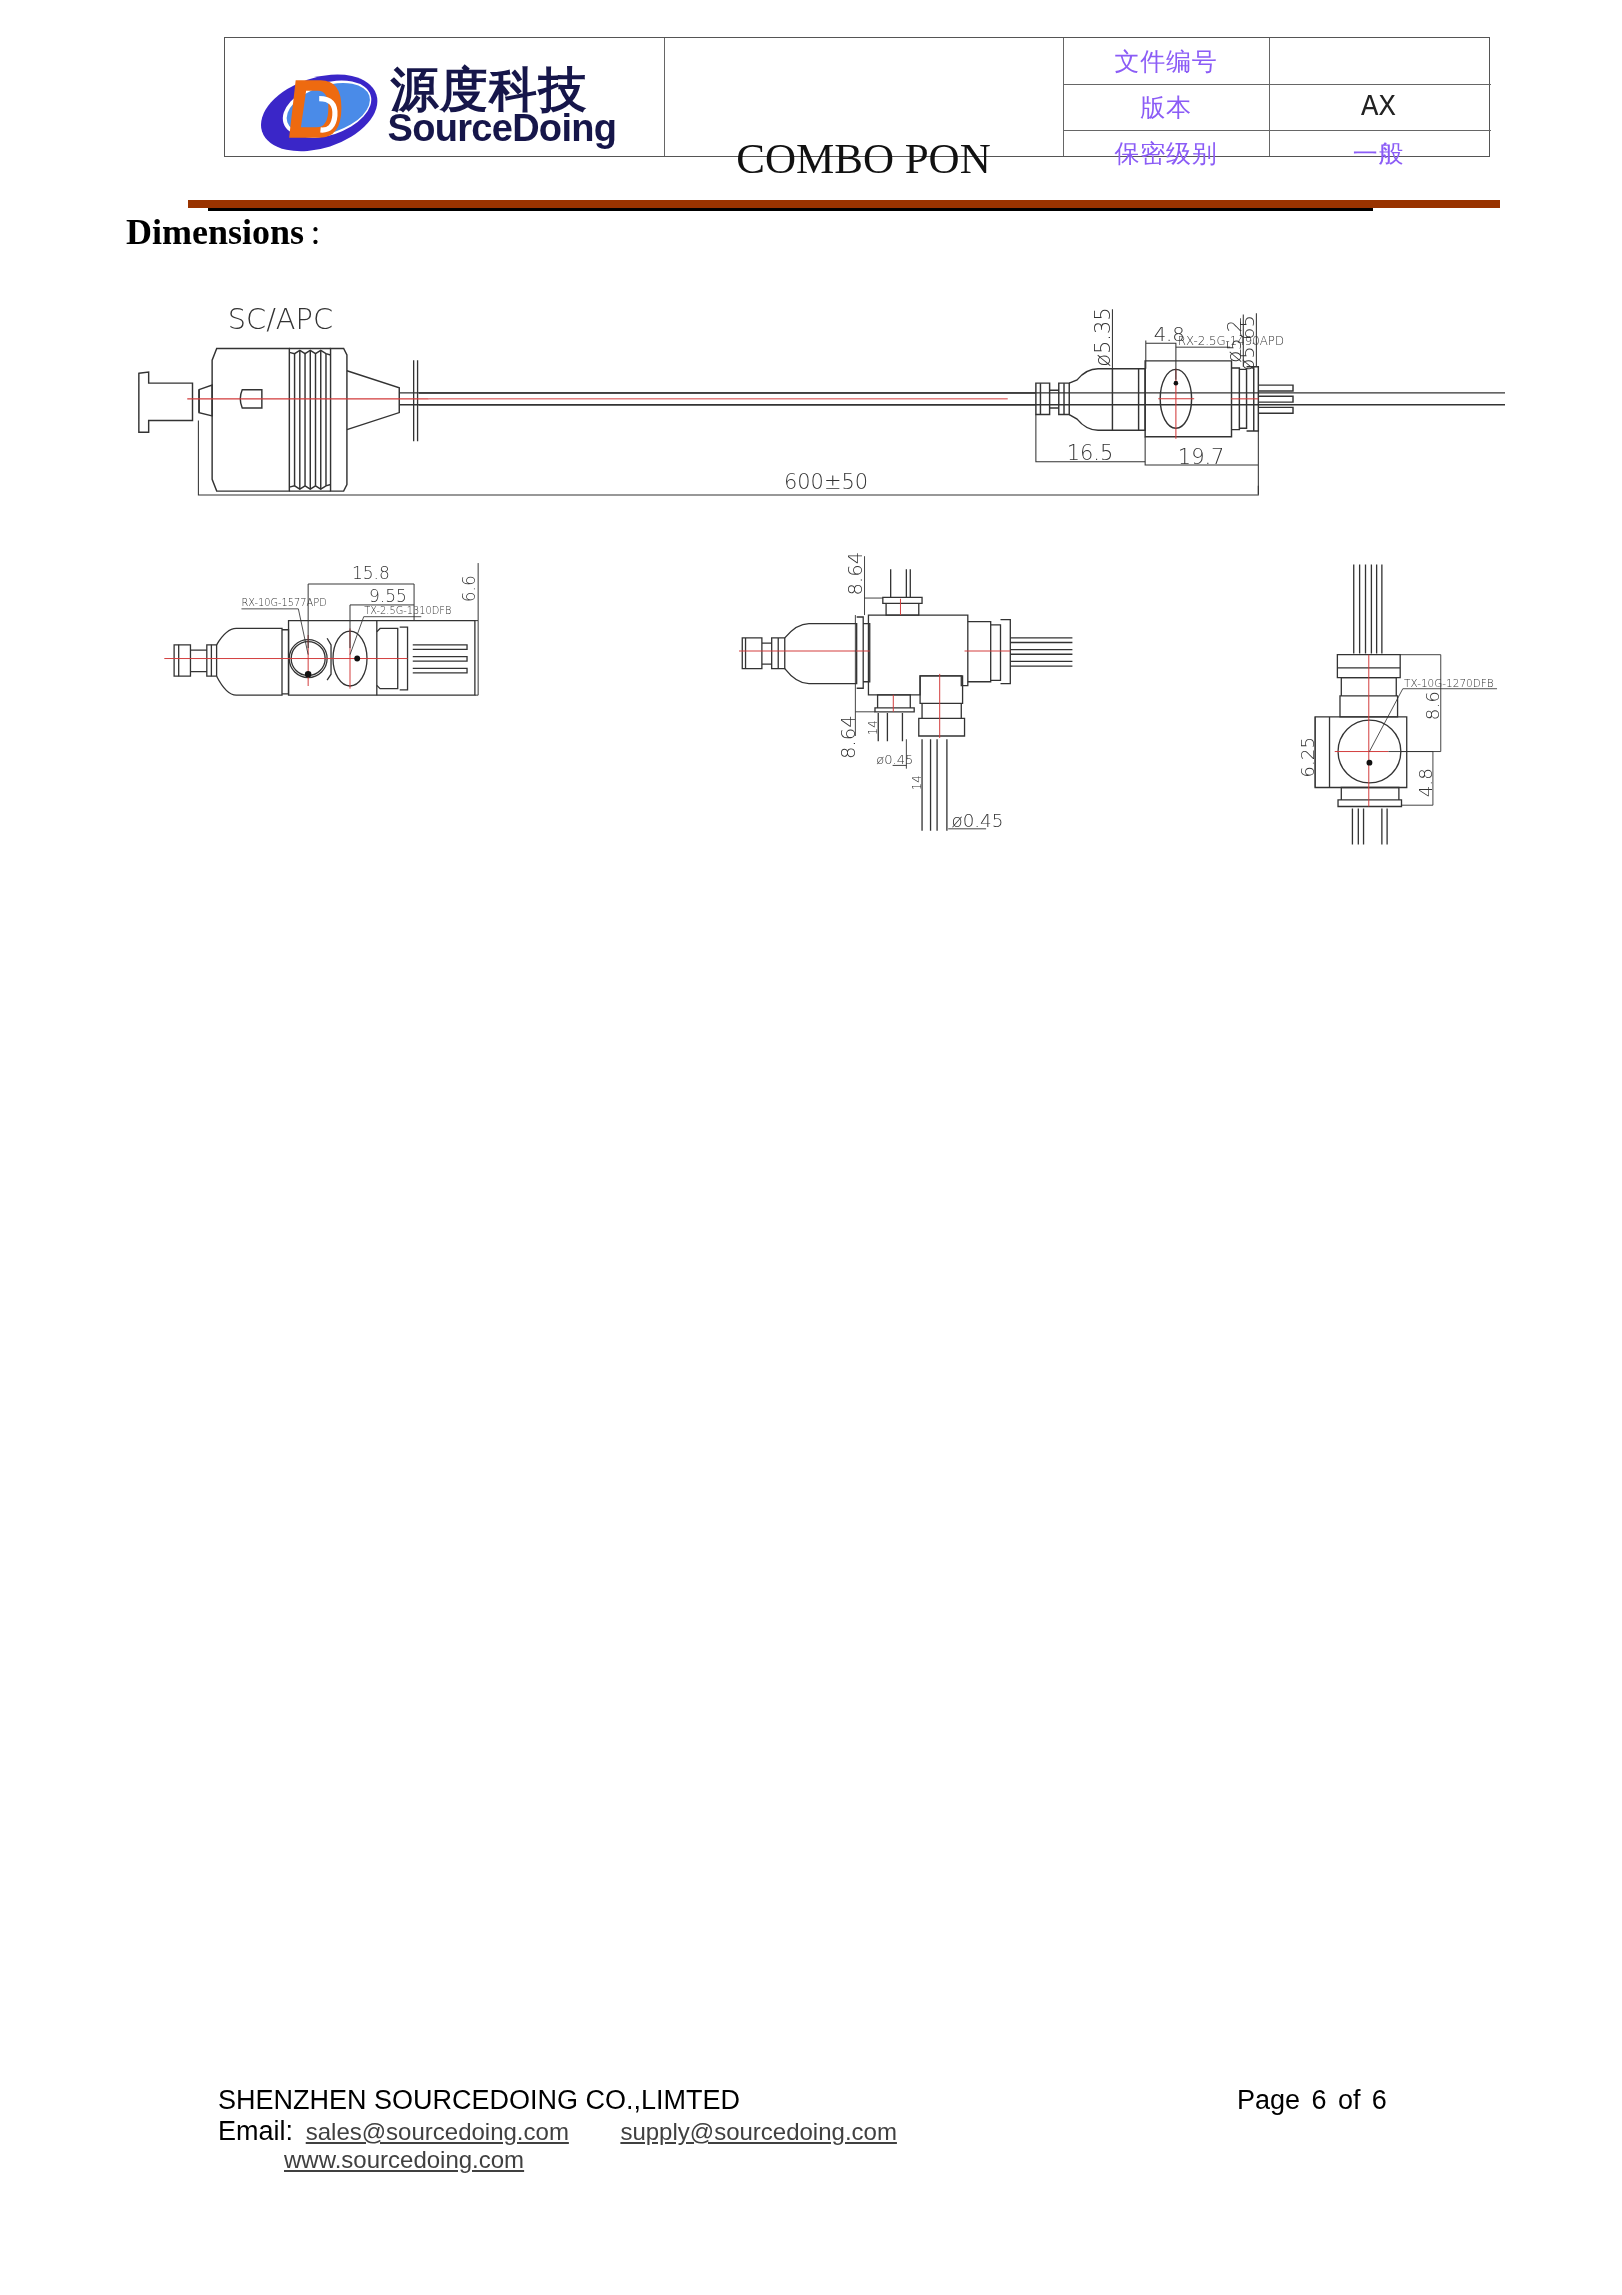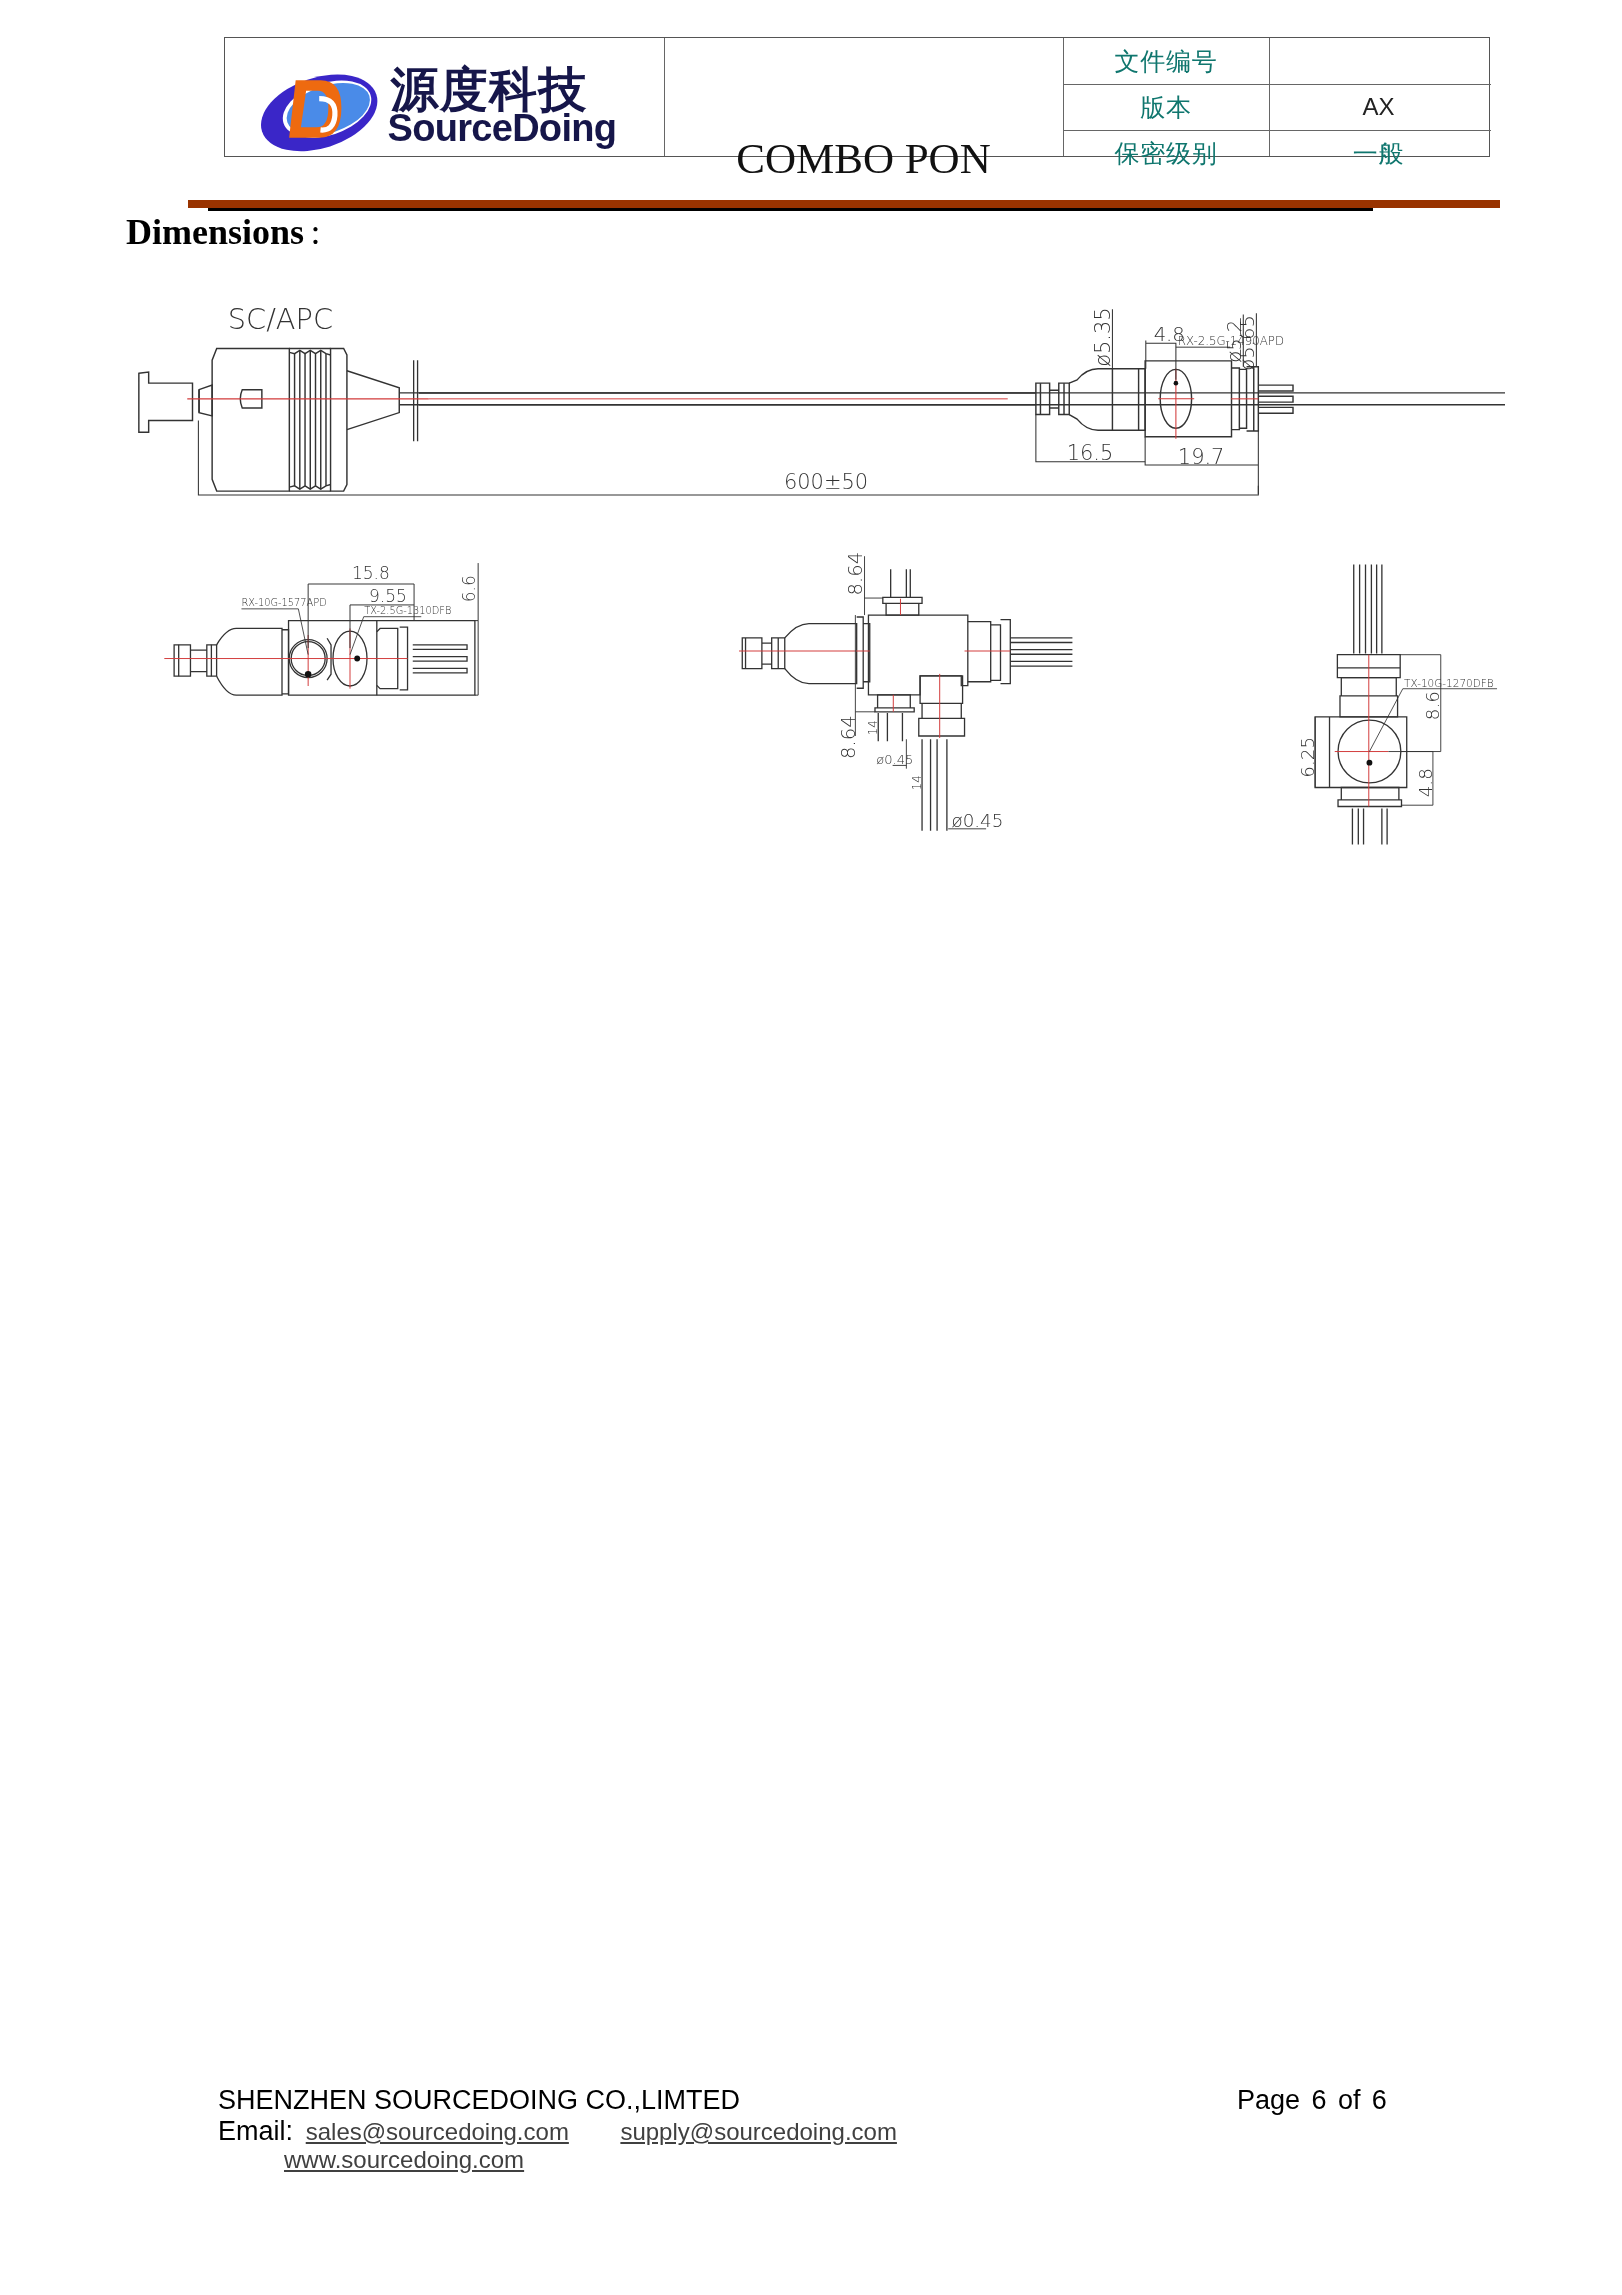--- a/index.html
+++ b/index.html
@@ -2,22 +2,22 @@
 <html style="font-size:10.5px"><head>
 <meta charset="utf-8">
 <style>
   html, body { margin:0; padding:0; background:#ffffff; }
   body { width:1623px; height:2295px; position:relative; overflow:hidden; font-family:"Liberation Serif", serif; color:#000; }
   
   .hdr-table { position:absolute; left:224px; top:37px; width:1266px; height:120px; border:1.3px solid #555; box-sizing:border-box; }
   .hdr-cell { position:absolute; box-sizing:border-box; display:flex; align-items:center; justify-content:center; }
   .vline { position:absolute; top:0; bottom:0; width:0; border-left:1px solid #666; }
   .hline { position:absolute; height:0; border-top:1.3px solid #666; }
-  .cn { font-family:"DejaVu Sans", sans-serif; font-size:25px; color:#0f766e; font-weight:300; letter-spacing:0.7px; }
-  .val { font-family:Liberation Sans, sans-serif; font-size:24px; color:#222; }
+  .cn { font-family:"DejaVu Sans", sans-serif; font-size:25px; color:#8b5cf6; font-weight:300; letter-spacing:0.7px; }
+  .val { font-family:Liberation Mono, monospace; font-size:29px; color:#222; }
   .title { font-family:"Liberation Serif", serif; font-size:43px; color:#111; }
   .logo-cn { font-family:"DejaVu Sans", sans-serif; font-weight:bold; font-size:48px; color:#16164a; letter-spacing:1.3px; }
   .logo-en { font-family:"Liberation Sans", sans-serif; font-weight:bold; font-size:38px; color:#16164a; letter-spacing:-0.7px; }
   .bar-orange { position:absolute; left:188px; top:200px; width:1312px; height:7.9px; background:#993300; }
   .bar-black { position:absolute; left:208px; top:208px; width:1165px; height:2.6px; background:#000; }
   .section-label { position:absolute; left:126px; top:211px; font-family:"Liberation Serif", serif; font-weight:bold; font-size:36px; }
   .section-label .colon { font-weight:normal; margin-left:6.5px; }
   .drawing { position:absolute; }
   .drawing svg { display:block; }
   .dim { font-family:"DejaVu Sans", sans-serif; fill:#333; font-weight:300; }

